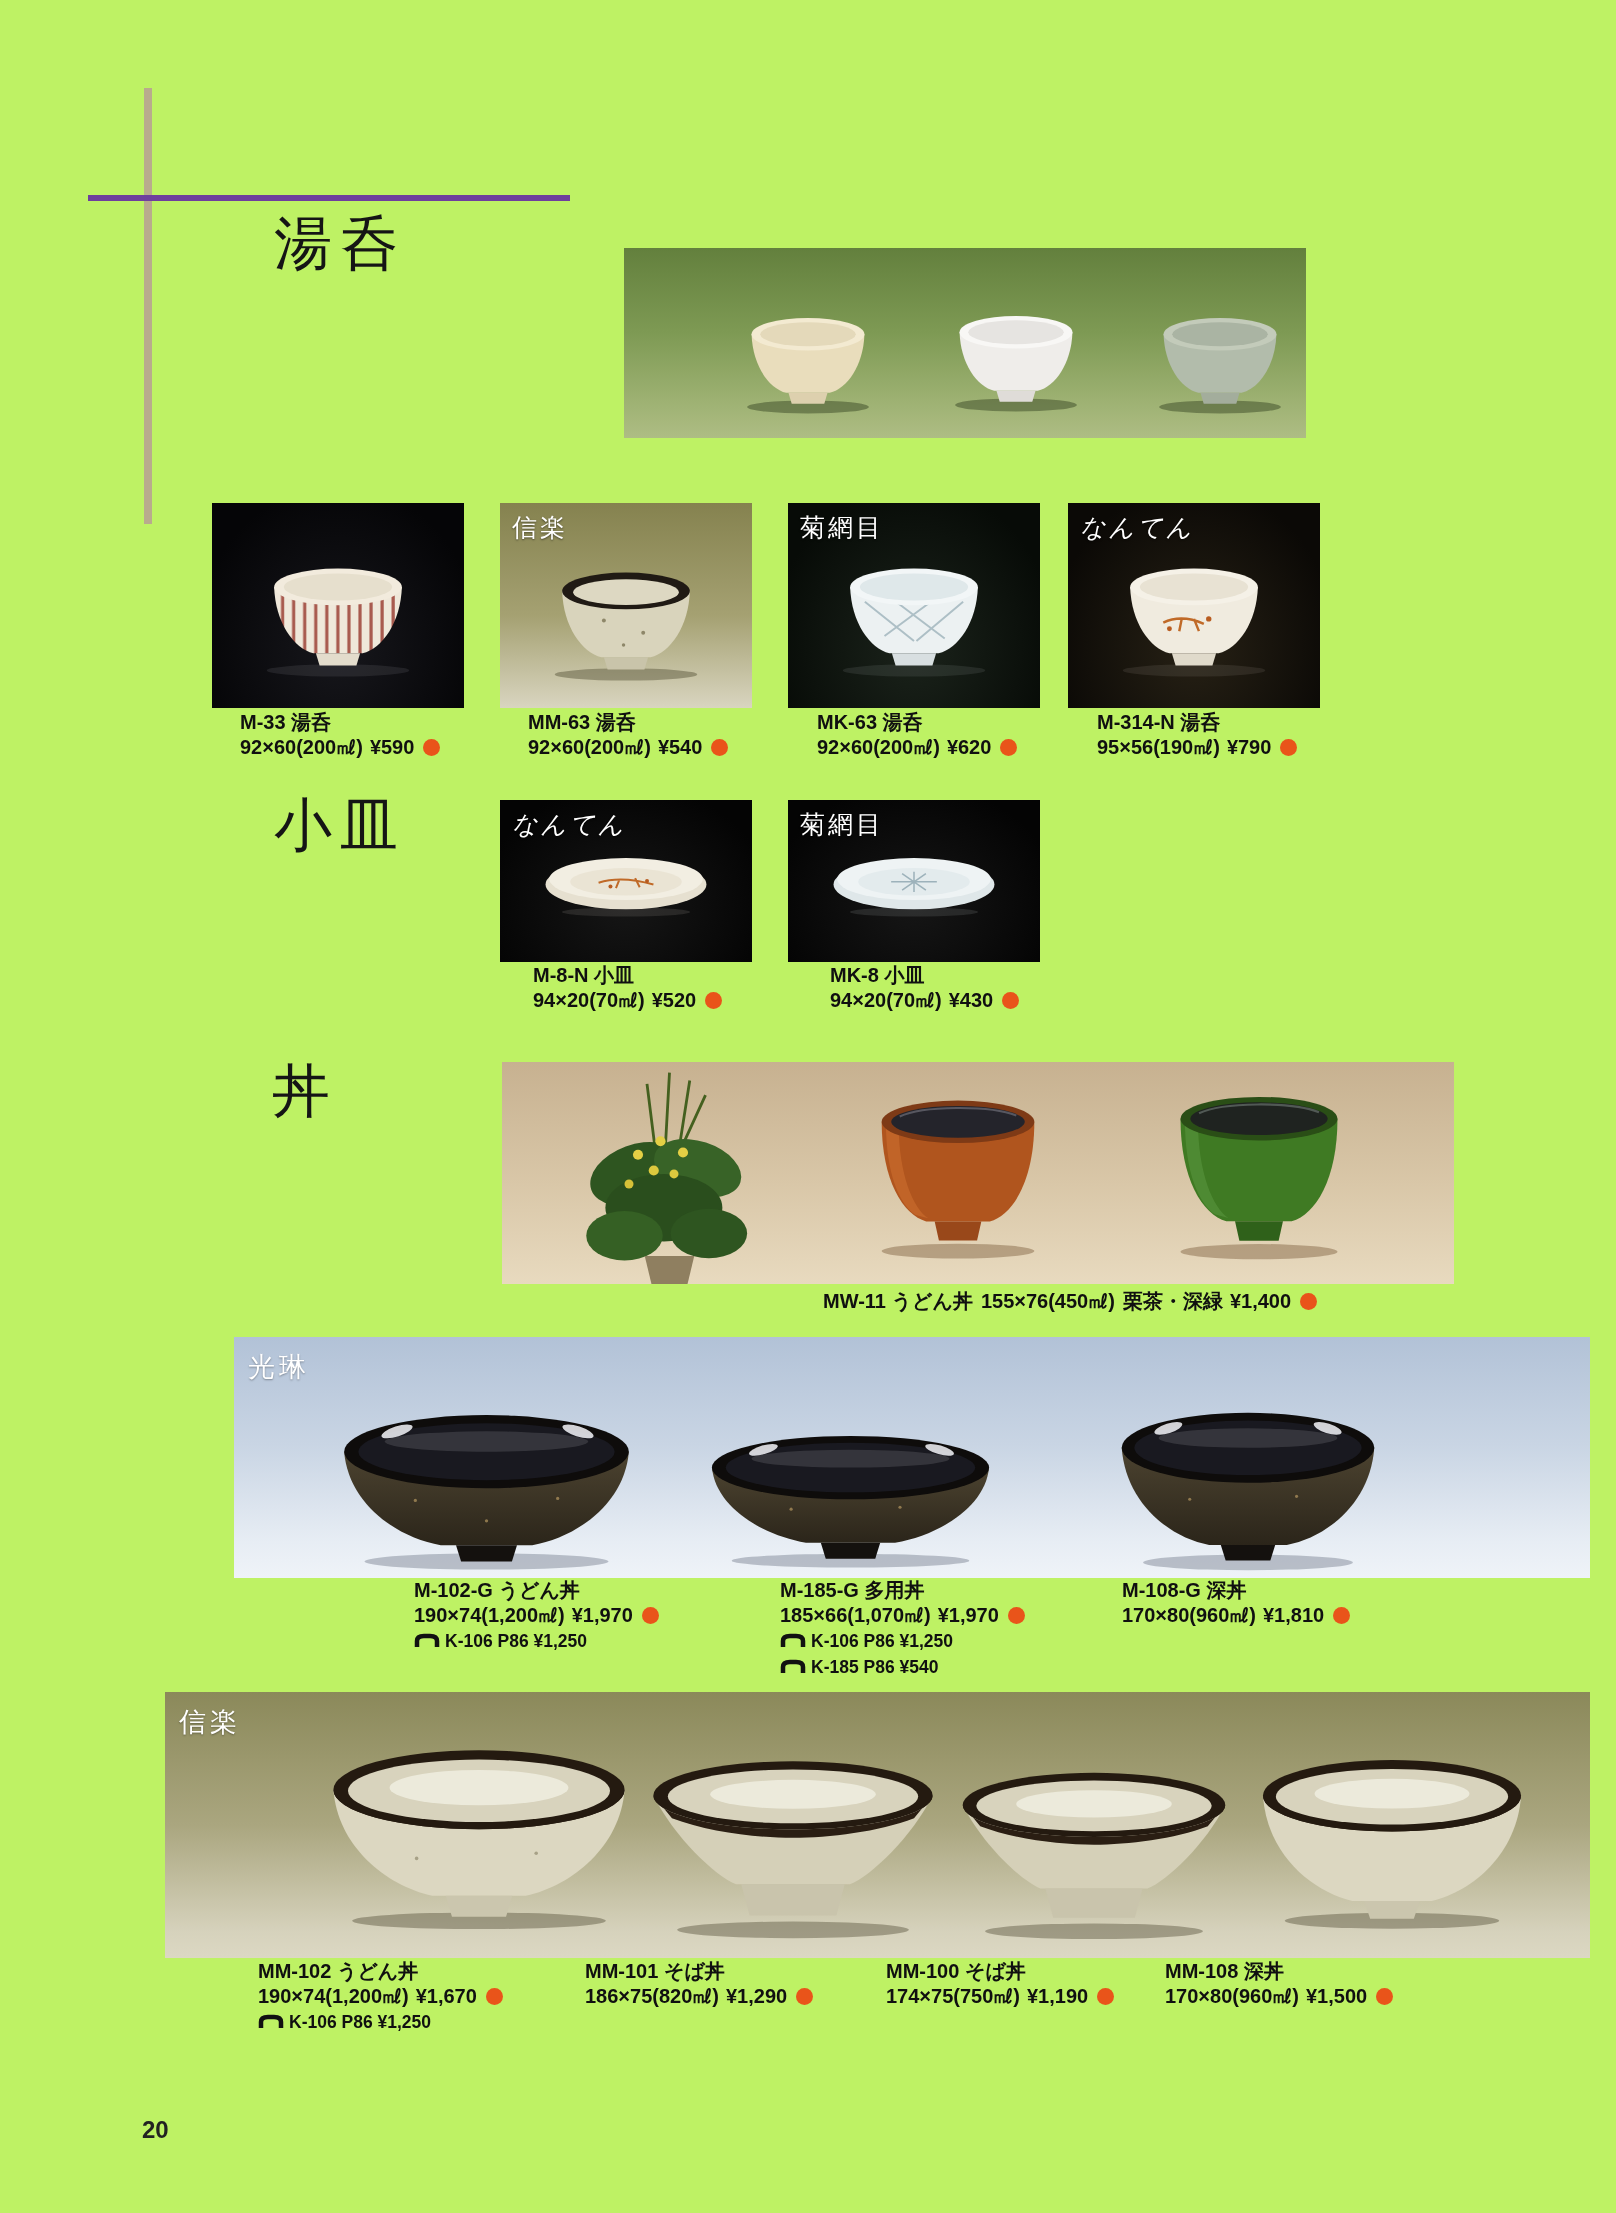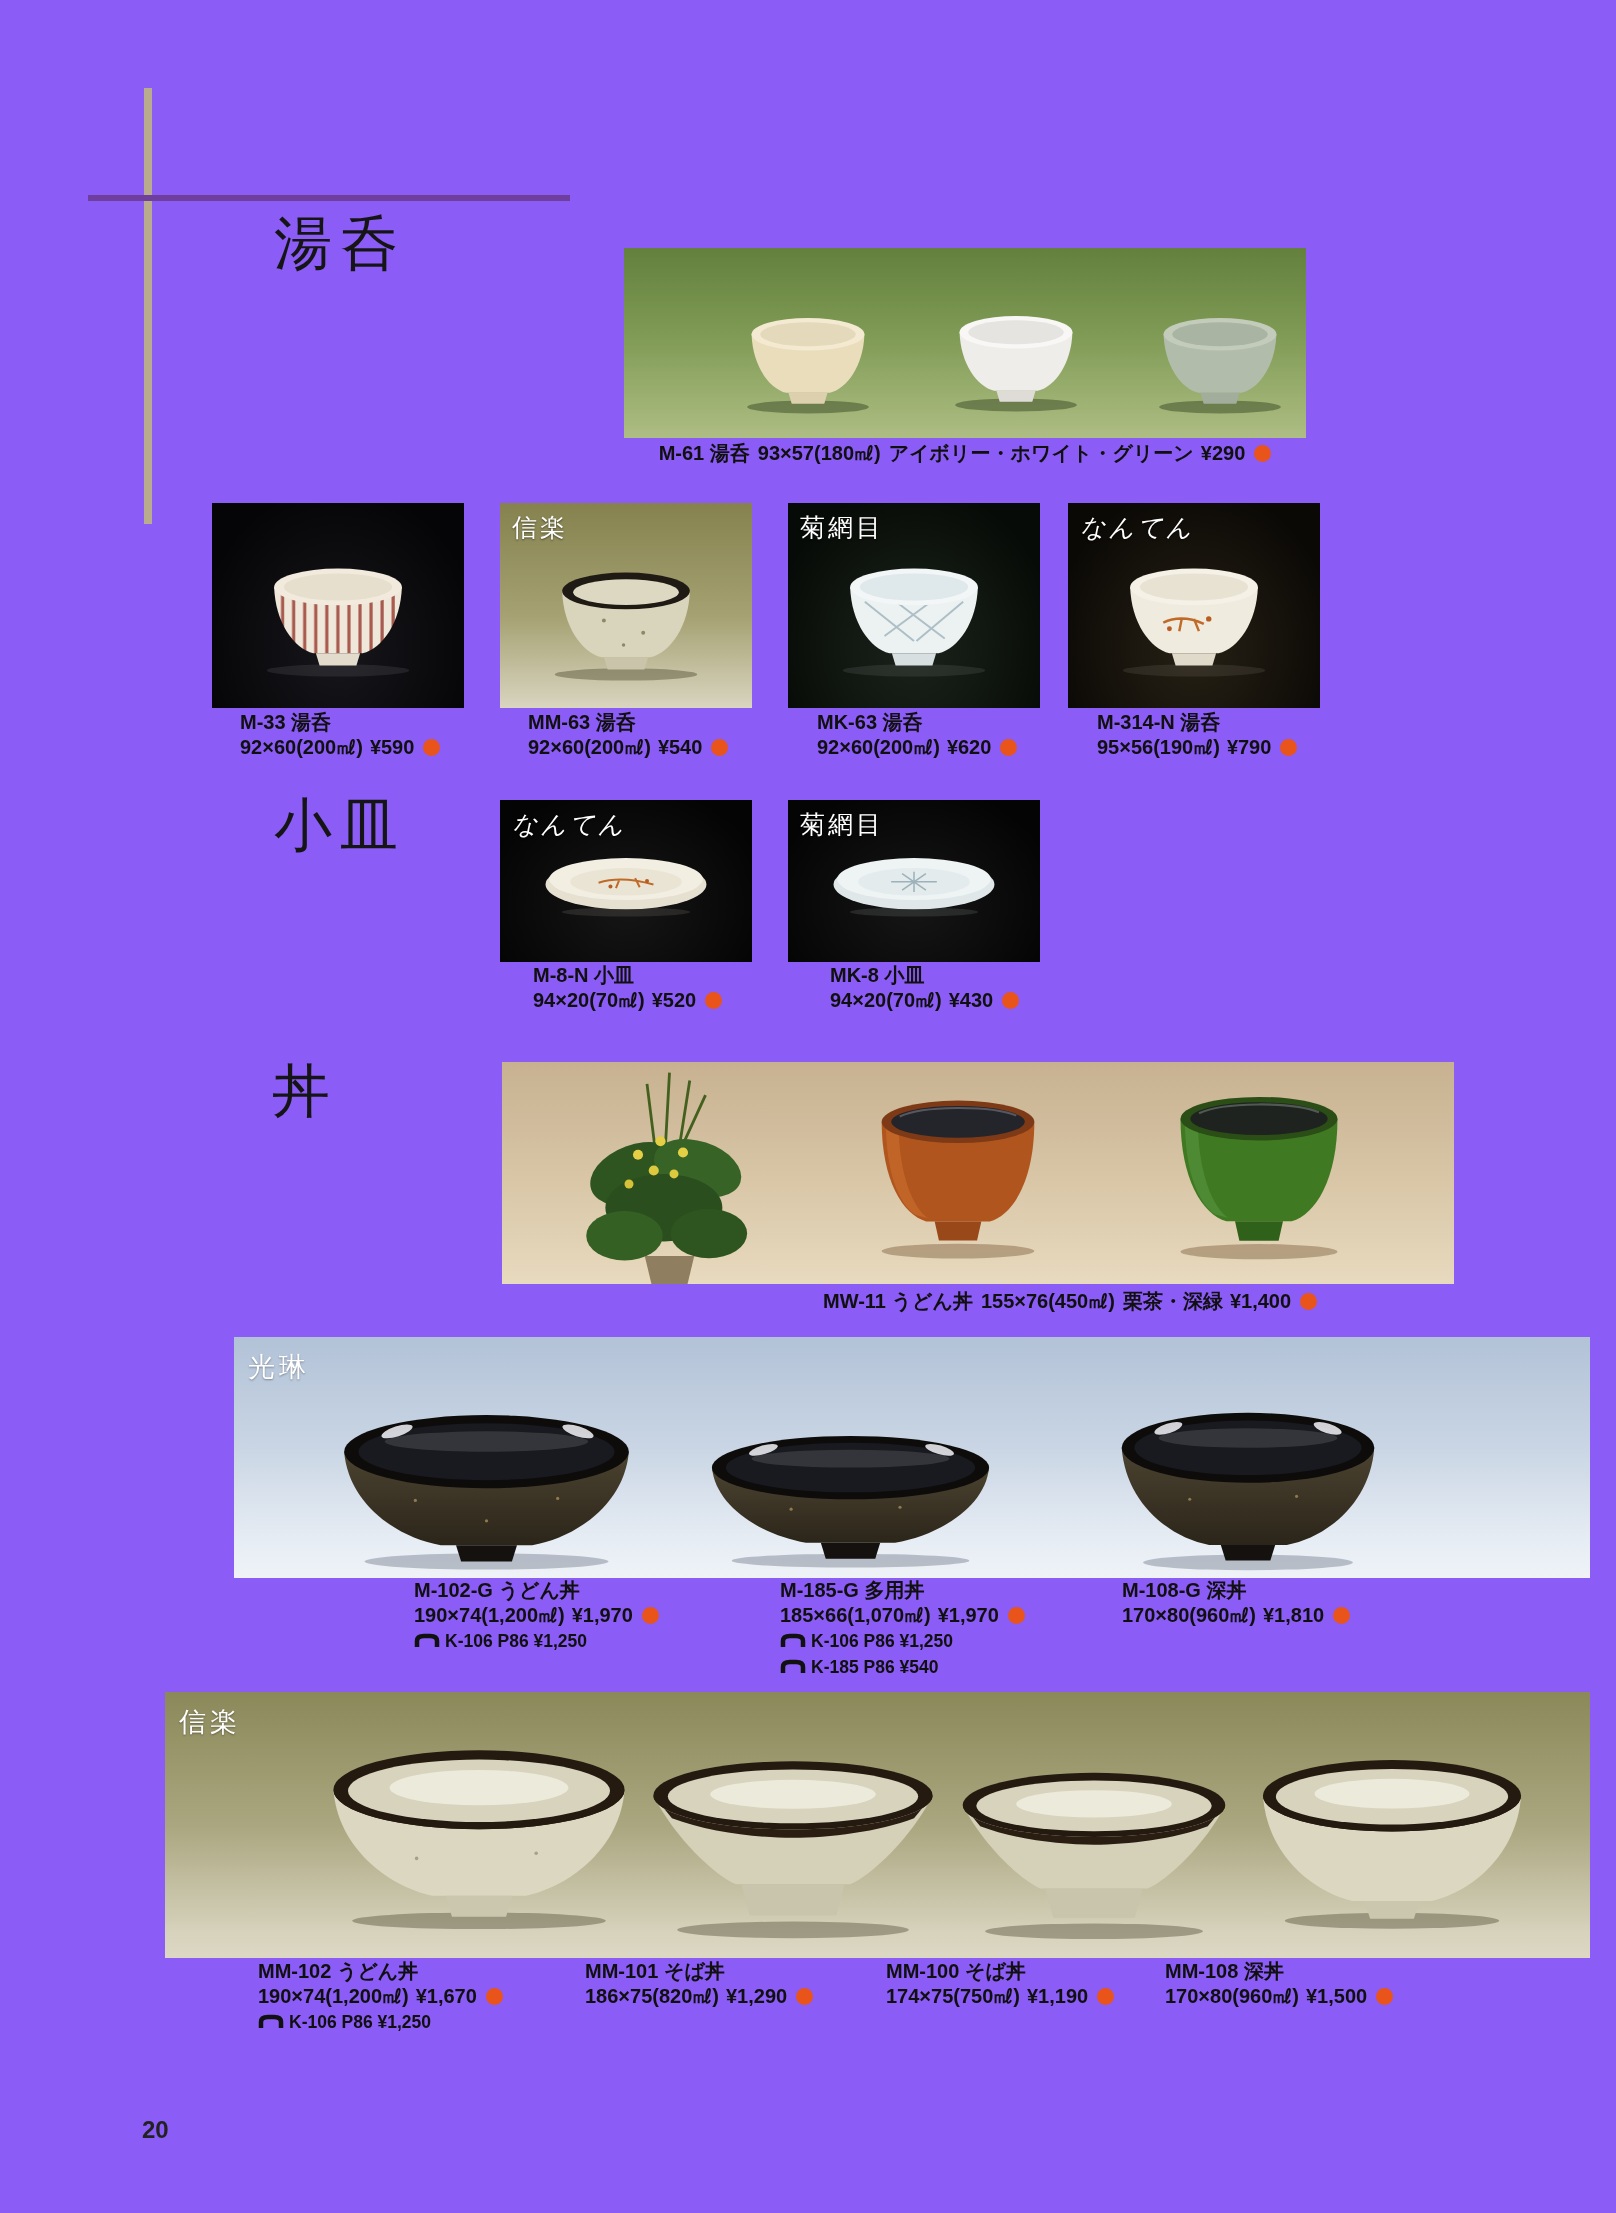--- a/index.html
+++ b/index.html
@@ -1,16 +1,16 @@
 <!DOCTYPE html>
 <html><head>
 <meta charset="utf-8">
 <style>
   html,body{margin:0;padding:0;background:#888;}
-  .page{position:relative;width:1616px;height:2213px;background:#8b5cf6;overflow:hidden;
+  .page{position:relative;width:1616px;height:2213px;background:#bef264;overflow:hidden;
         font-family:"Liberation Sans","DejaVu Sans",sans-serif;color:#111;}
   .abs{position:absolute;}
   
   .tan-line{left:144px;top:88px;width:8px;height:436px;background:#b9ab8d;}
   .purple-line{left:88px;top:195px;width:482px;height:6px;background:#6e3f9d;}
   
   .sechead{font-family:"DejaVu Serif","Liberation Serif",serif;font-size:58px;color:#151515;
            letter-spacing:8px;line-height:1;}
   
   .photo{position:absolute;overflow:hidden;}
@@ -60,23 +60,20 @@
     </svg>
     <svg class="vessel" style="left:520px;top:58px;width:152px;" viewBox="0 0 140 100">
       <ellipse cx="70" cy="93" rx="56" ry="6" fill="rgba(25,40,12,.38)"></ellipse>
       <path d="M18,26 C19,55 34,76 50,80 L90,80 C106,76 121,55 122,26 Z" fill="#b2bcab"></path>
       <path d="M52,80 L88,80 L85,90 L55,90 Z" fill="#a3ad9c"></path>
       <ellipse cx="70" cy="26" rx="52" ry="15" fill="#c3cbba"></ellipse>
       <ellipse cx="70" cy="26" rx="44" ry="11" fill="#aab4a3"></ellipse>
     </svg>
   </div>
 
-  <div class="capblock herocap">
-    <b>M-61 湯呑</b><span class="inlinegap">93×57(180㎖)</span><span class="inlinegap">アイボリー・ホワイト・グリーン</span><b class="price">¥290</b><span class="dot"></span>
-  </div>
 
   <div class="photo" style="left:212px;top:503px;width:252px;height:205px;
        background:radial-gradient(ellipse at 50% 70%,#17171c,#050507 80%);">
     <svg class="vessel" style="left:40px;top:52px;width:172px;" viewBox="0 0 140 100">
       <defs>
         <pattern id="st1" width="9" height="10" patternUnits="userSpaceOnUse">
           <rect width="9" height="10" fill="#efe8da"></rect>
             <rect x="5.6" width="2.6" height="10" fill="#a85a4e"></rect>
         </pattern>
       </defs>

